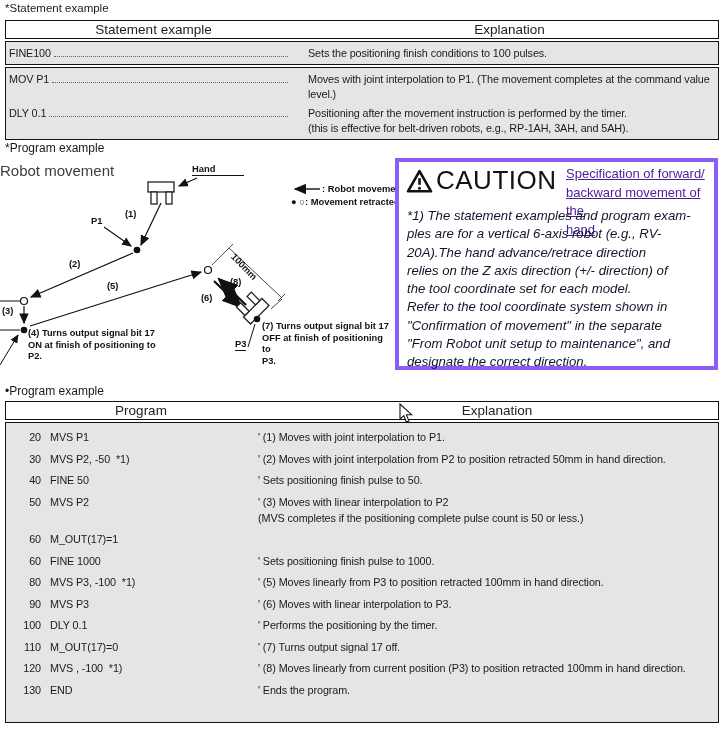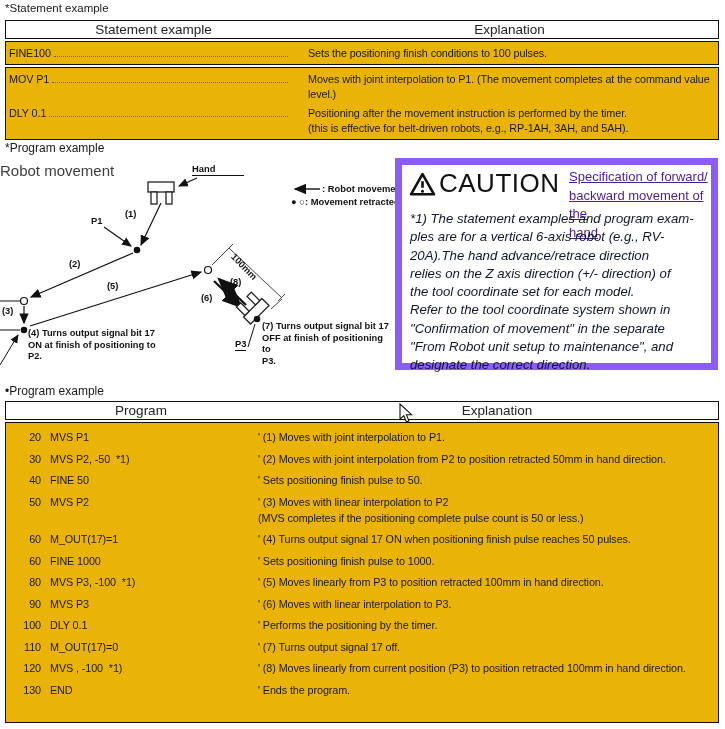--- a/index.html
+++ b/index.html
@@ -12,21 +12,21 @@
   .sec-label { font-size:12px; color:#1a1a1a; white-space:pre; }
 
   
   .tbl { position:absolute; width:714px; }
   .tbl-head {
     display:flex; border:1px solid #111; height:19px; align-items:center;
     font-size:13.5px; color:#222; background:#fff;
   }
   .tbl-head .h1 { text-align:center; }
   .tbl-head .h2 { flex:1; text-align:center; }
-  .tbl-box { border:1px solid #111; margin-top:2px; background:#eab308; }
+  .tbl-box { border:1px solid #111; margin-top:2px; background:#e5e5e5; }
 
   .srow { display:flex; align-items:flex-start; line-height:15px; font-size:10.8px; letter-spacing:-0.1px; }
   .s-left { width:286px; display:flex; align-items:flex-start; padding-left:3px; }
   .s-code { white-space:pre; }
   .leader { flex:1; height:11px; border-bottom:1.4px dotted #666; margin:0 4px 0 3px; }
   .s-exp { flex:1; padding-left:16px; white-space:pre-line; padding-right:2px; }
 
   .prow { display:flex; align-items:flex-start; line-height:16px; font-size:10.8px; letter-spacing:-0.1px; margin-bottom:5.5px; }
   .p-left { width:252px; display:flex; padding-left:9px; }
   .p-num { width:26px; text-align:right; white-space:pre; }
@@ -35,21 +35,21 @@
 
   
   .diagram { position:absolute; left:0; top:158px; width:397px; height:231px; }
   .diagram svg.dg { position:absolute; left:0; top:0; }
   .dlabel { position:absolute; font-size:9.4px; font-weight:bold; color:#111; white-space:pre; }
   .dnote  { position:absolute; font-size:9.3px; font-weight:bold; color:#111; line-height:11.5px; white-space:pre-line; }
   .robot-title { position:absolute; left:0px; top:4px; font-size:15px; color:#3d3d3d; font-weight:400; }
   .underlined { border-bottom:1.3px solid #111; padding-bottom:1px; }
 
   
-  .caution { position:absolute; left:395px; top:158px; width:323px; height:212px; border:7px solid #8b5cf6; background:#fff; }
+  .caution { position:absolute; left:395px; top:158px; width:323px; height:212px; border:4px solid #8b5cf6; background:#fff; }
   .caution-title { position:absolute; left:37px; top:3px; font-size:26px; letter-spacing:0.5px; color:#111; }
   .caution-heading {
     position:absolute; left:167px; top:3px; width:152px;
     font-size:13px; line-height:18.5px; color:#4c1d95;
     text-decoration:underline; white-space:pre-line;
   }
   .caution-body {
     position:absolute; left:8px; top:45px; width:312px;
     font-size:13.2px; line-height:18.3px; color:#0f172a; white-space:pre-line;font-style:italic;
   }
@@ -234,21 +234,20 @@
     </div>
     <div class="p-exp">' (3) Moves with linear interpolation to P2
 (MVS completes if the positioning complete pulse count is 50 or less.)</div>
   </div>
 
   <div class="prow">
     <div class="p-left">
       <span class="p-num">60</span>
       <span class="p-code">M_OUT(17)=1</span>
     </div>
-    <div class="p-exp">' (4) Turns output signal 17 ON when positioning finish pulse reaches 50 pulses.</div>
   </div>
 
   <div class="prow">
     <div class="p-left">
       <span class="p-num">60</span>
       <span class="p-code">FINE 1000</span>
     </div>
     <div class="p-exp">' Sets positioning finish pulse to 1000.</div>
   </div>
 

